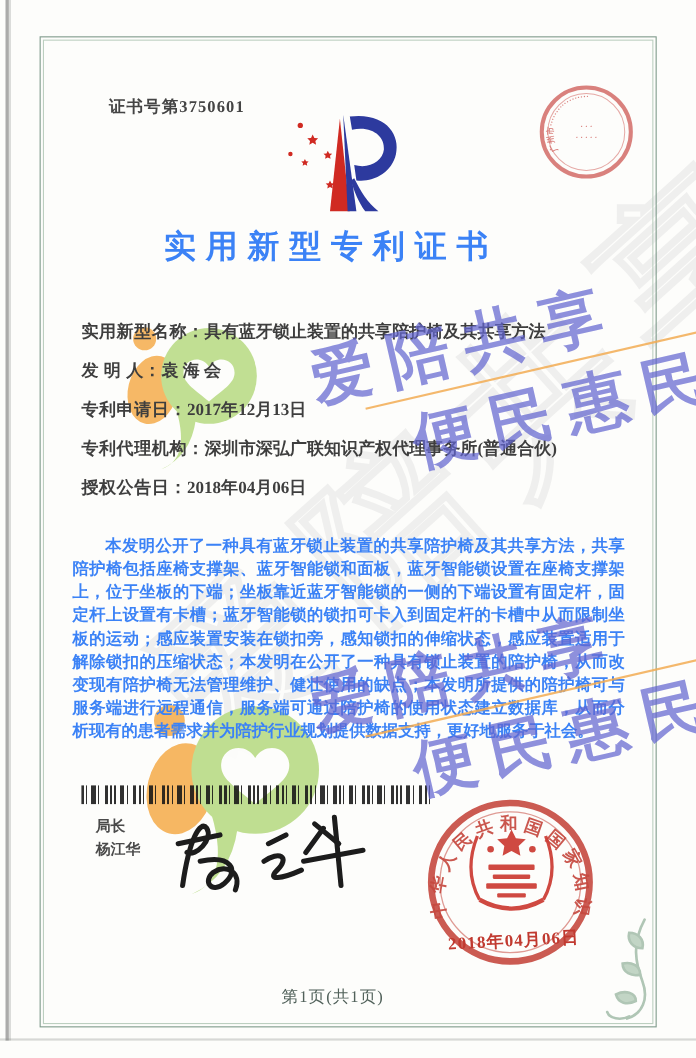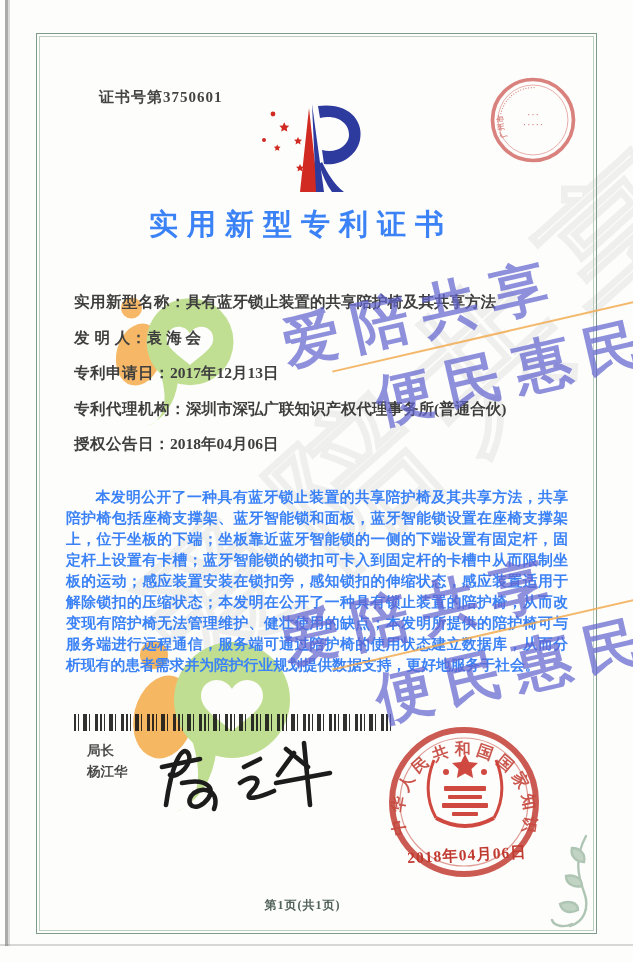--- a/index.html
+++ b/index.html
@@ -45,21 +45,21 @@
 
   .seal{position:absolute;left:384px;top:722px;width:160px;height:160px;opacity:.92;}
   .emblem{position:absolute;left:424px;top:746px;width:82px;height:88px;opacity:.95;}
   .seal-date{position:absolute;left:392px;top:845px;width:150px;text-align:center;
              font-size:15.5px;font-weight:bold;color:#c13a30;letter-spacing:1px;
              transform:rotate(-3deg);}
 
   .corner-ornament{position:absolute;left:534px;top:832px;width:60px;height:98px;opacity:.7;}
 
   .footer{position:absolute;left:0;top:897px;width:605px;text-align:center;
-          font-size:12px;color:#51615a;letter-spacing:1px;font-weight:bold;}
+          font-size:15px;color:#51615a;letter-spacing:1px;}
 
   
   .wm{position:absolute;width:400px;transform:rotate(-13deg);pointer-events:none;
       color:rgba(99,101,208,.72);font-weight:bold;
       font-family:"Liberation Sans","DejaVu Sans",sans-serif;}
   .wm.one{left:287px;top:262px;}
   .wm.two{left:287px;top:560px;}
   .wm .l1{font-size:57px;letter-spacing:14px;white-space:nowrap;}
   .wm .rule{width:330px;height:0;border-top:2px solid rgba(242,172,82,.85);
             margin:-4px 0 0 42px;}

